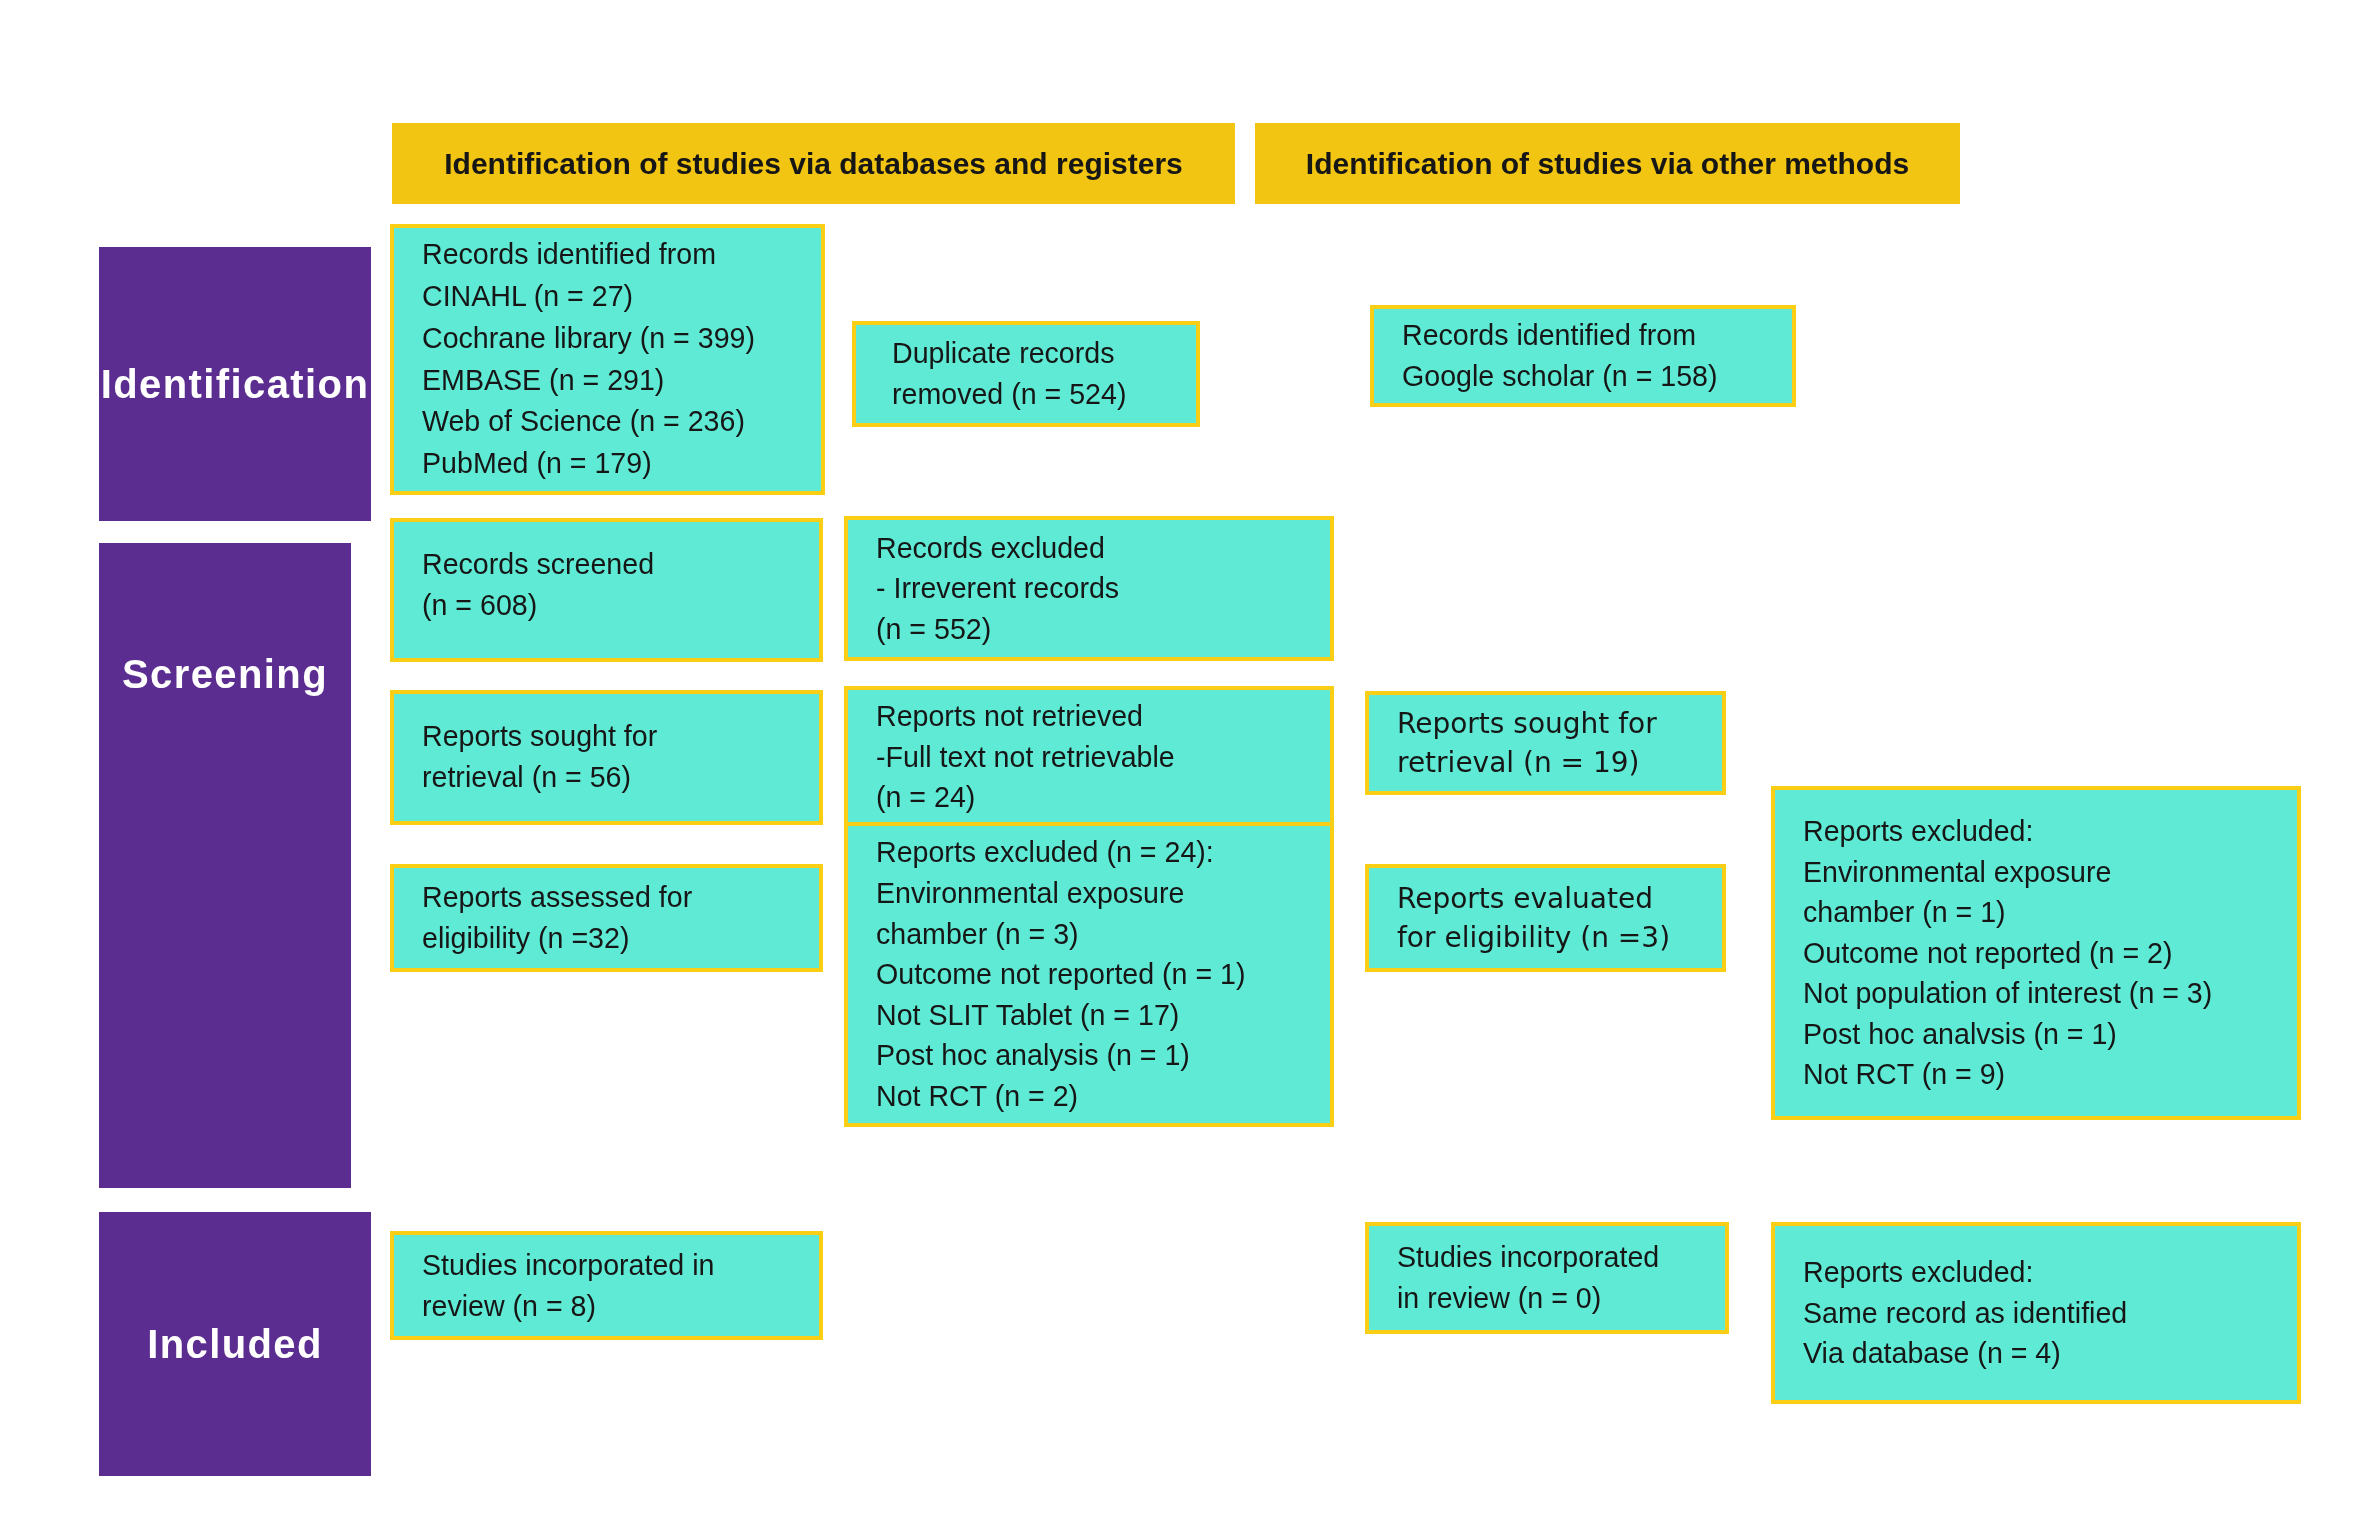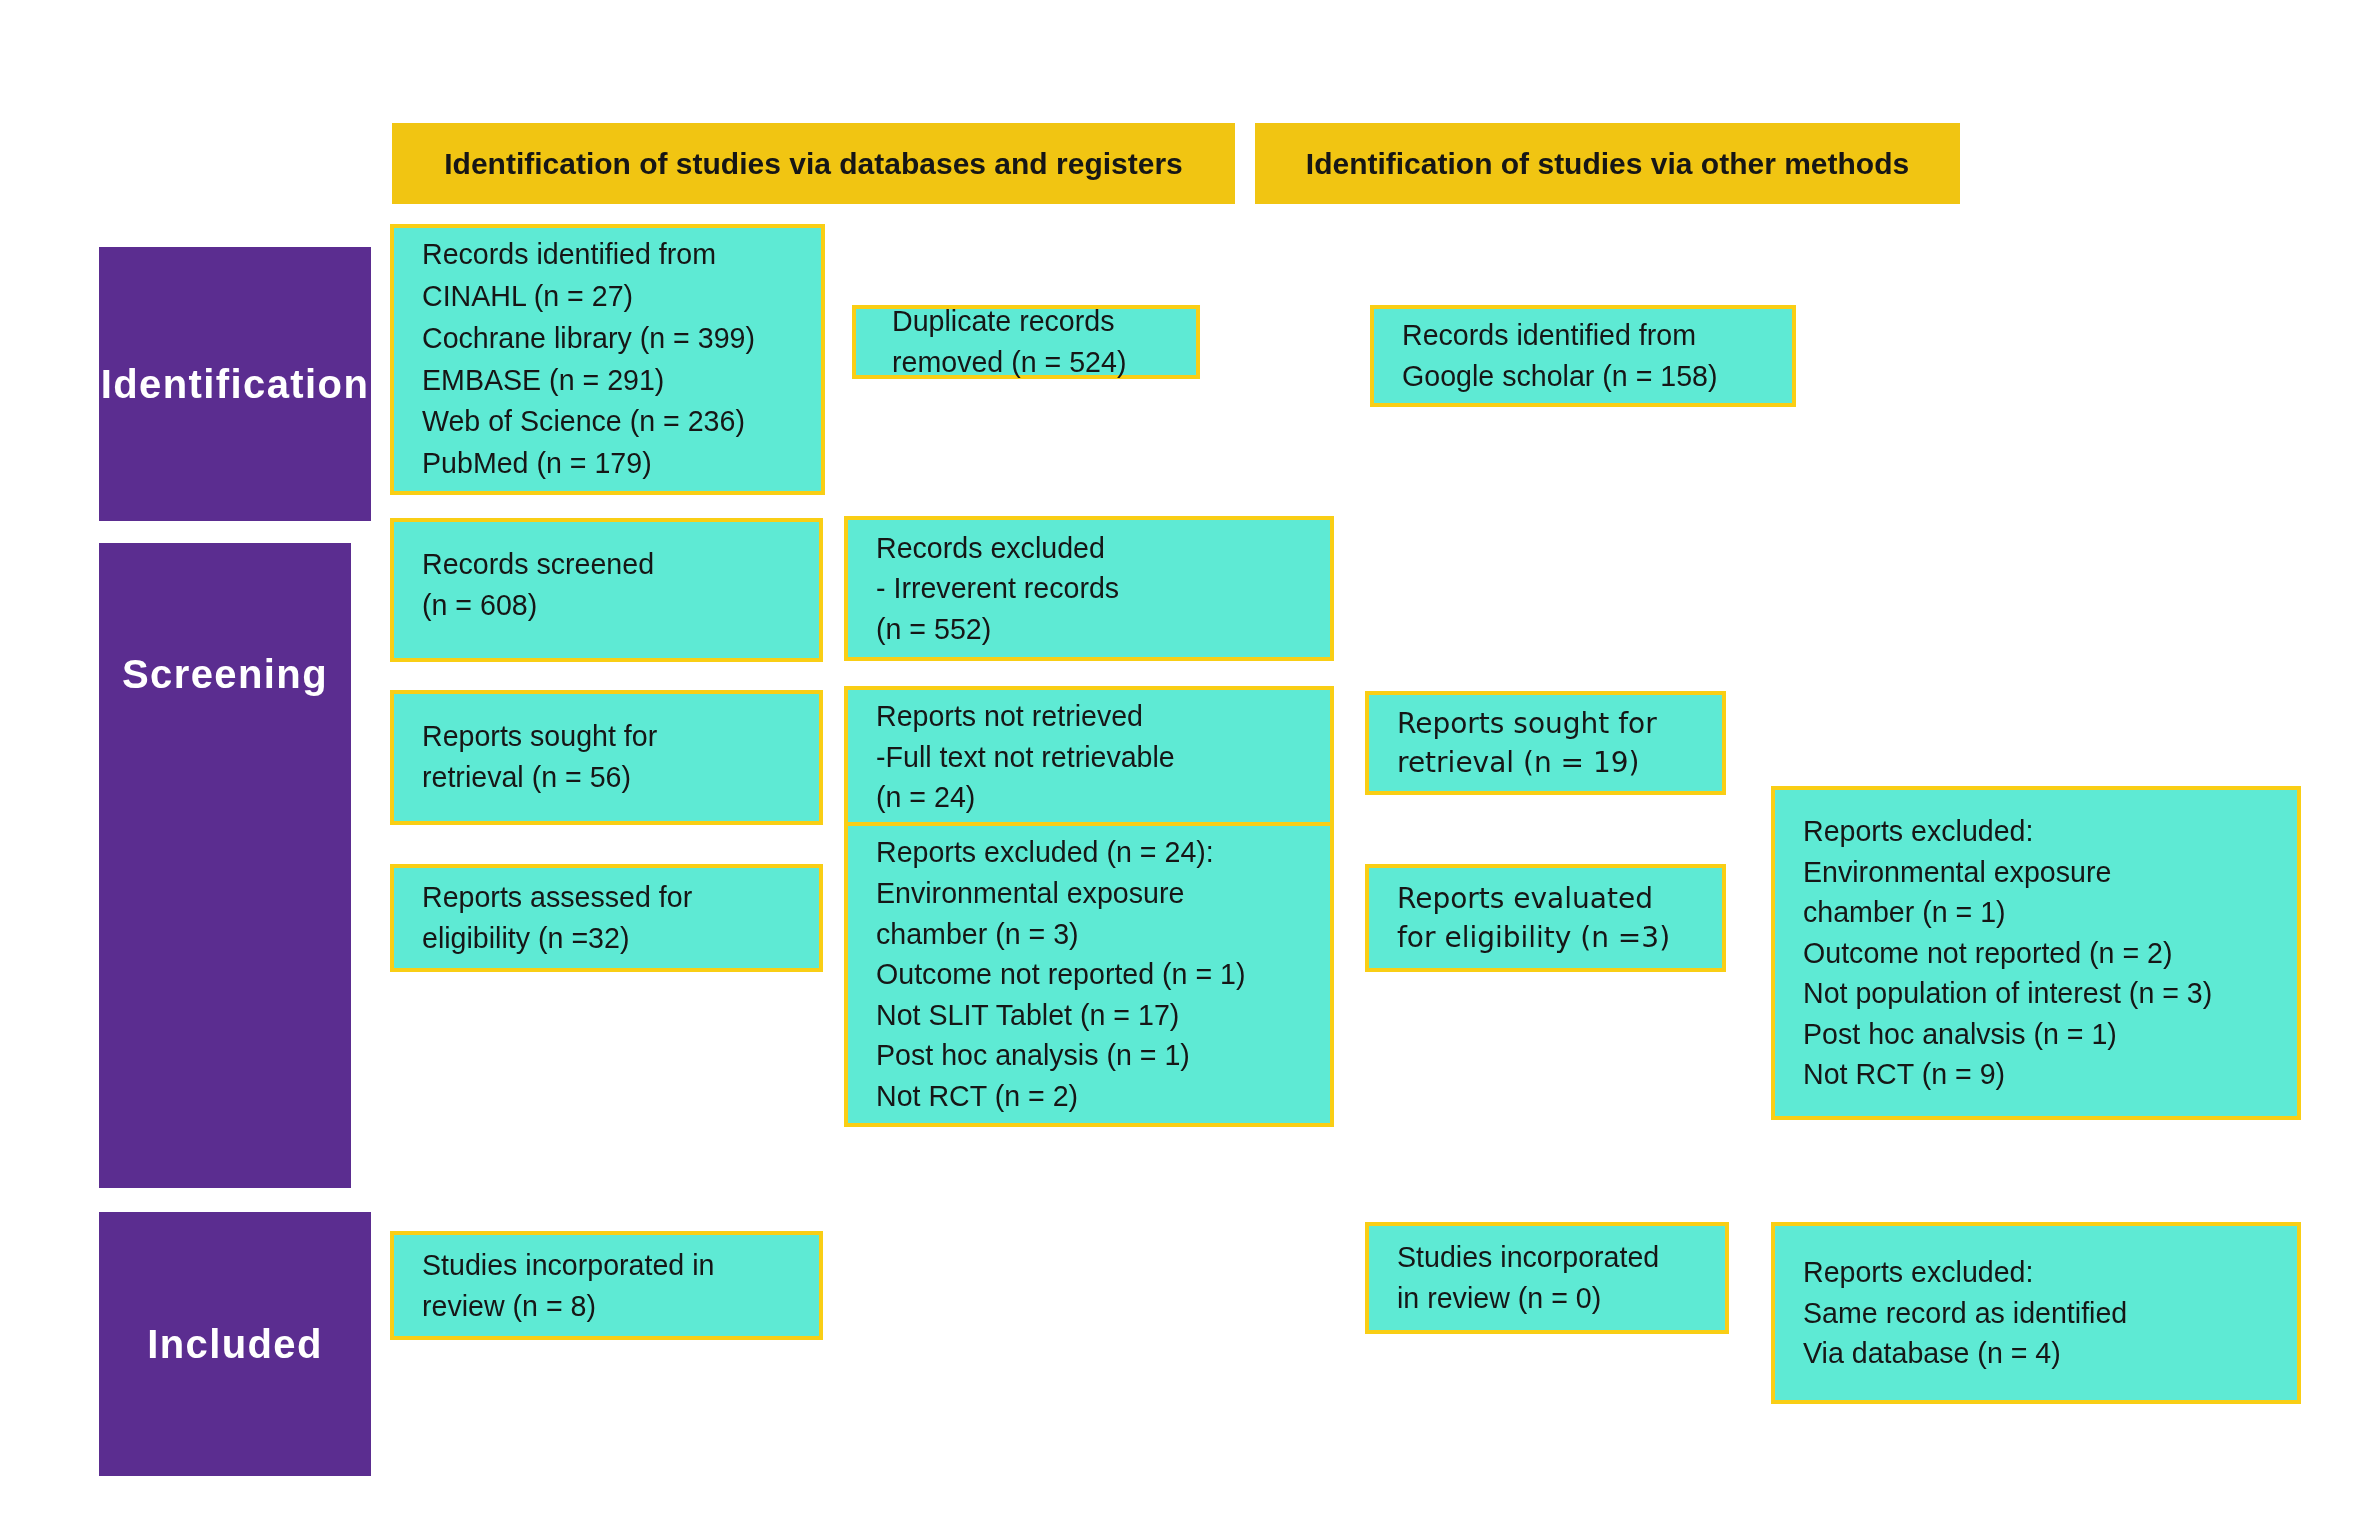--- a/index.html
+++ b/index.html
@@ -78,21 +78,21 @@
   <div class="stage" style="left:99px;top:1187px;width:272px;height:264px;">
     <span class="stage-text">Included</span>
   </div>
 
   <div class="box" style="left:390px;top:224px;width:435px;height:271px;line-height:1.46;">Records identified from
 CINAHL (n = 27)
 Cochrane library (n = 399)
 EMBASE (n = 291)
 Web of Science (n = 236)
 PubMed (n = 179)</div>
-  <div class="box" style="left:852px;top:305px;width:348px;height:74px;padding-left:36px;">Duplicate records
+  <div class="box" style="left:852px;top:321px;width:348px;height:106px;padding-left:36px;">Duplicate records
 removed (n = 524)</div>
   <div class="box" style="left:1370px;top:305px;width:426px;height:102px;">Records identified from
 Google scholar (n = 158)</div>
 
   <div class="box" style="left:390px;top:518px;width:433px;height:144px;align-items:flex-start;padding-top:22px;">Records screened
 (n = 608)</div>
   <div class="box" style="left:844px;top:516px;width:490px;height:145px;">Records excluded
 - Irreverent records
 (n = 552)</div>
 

